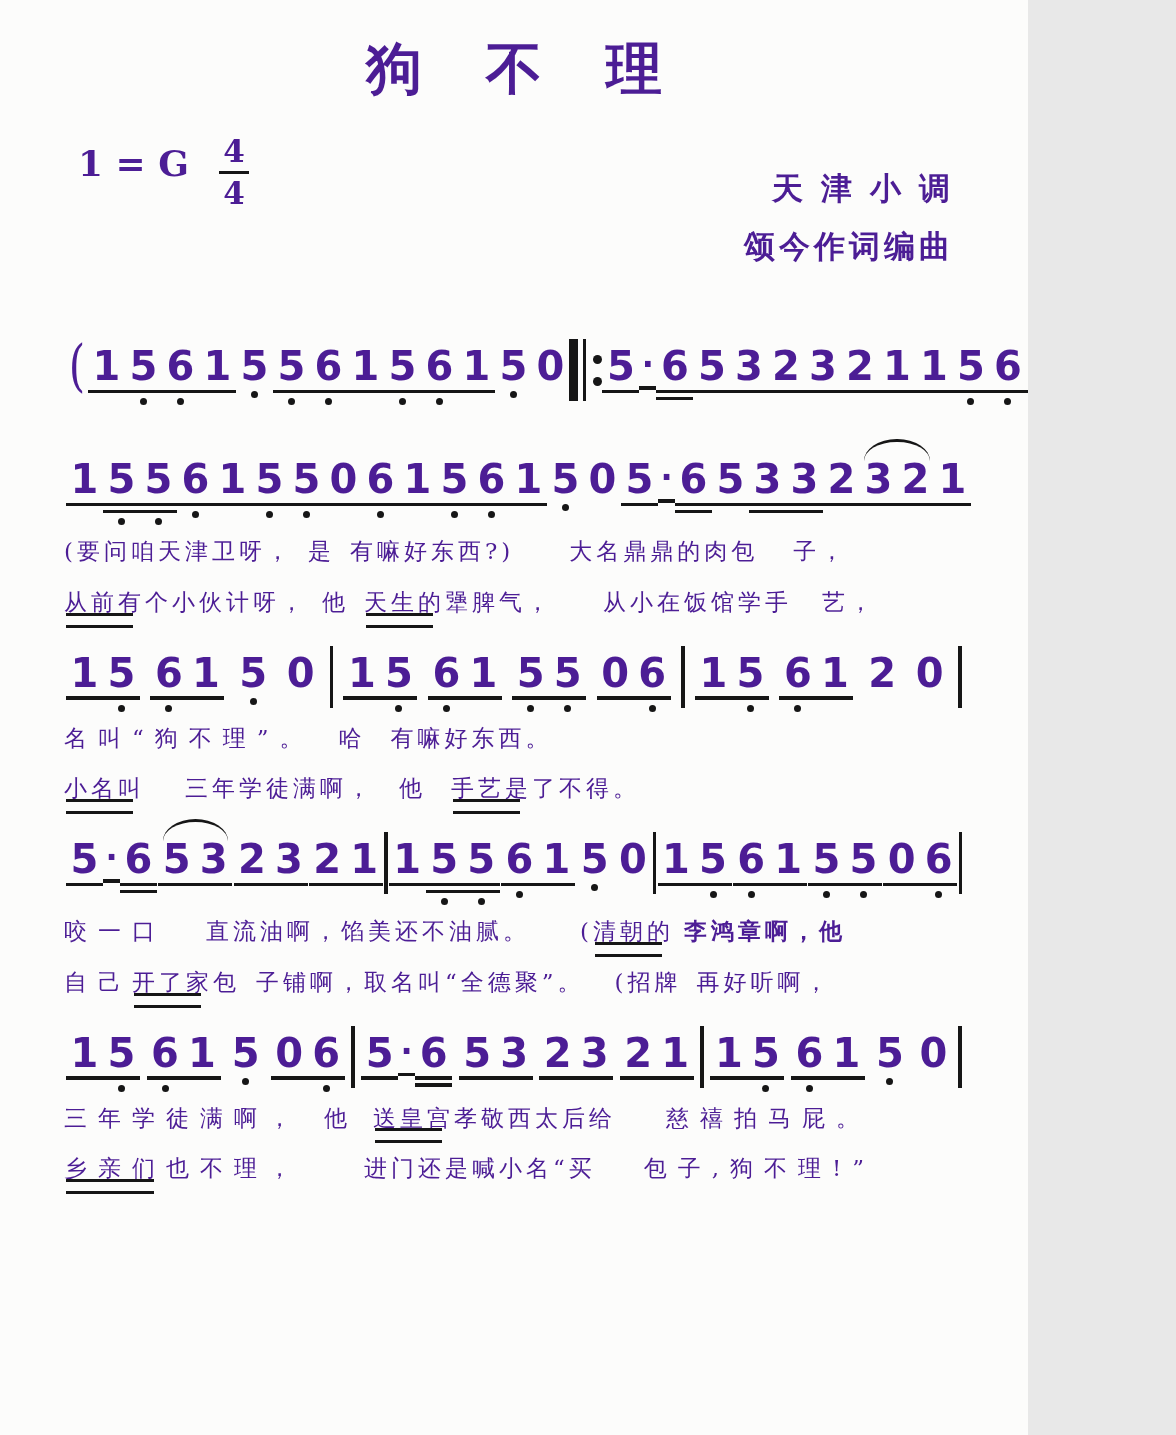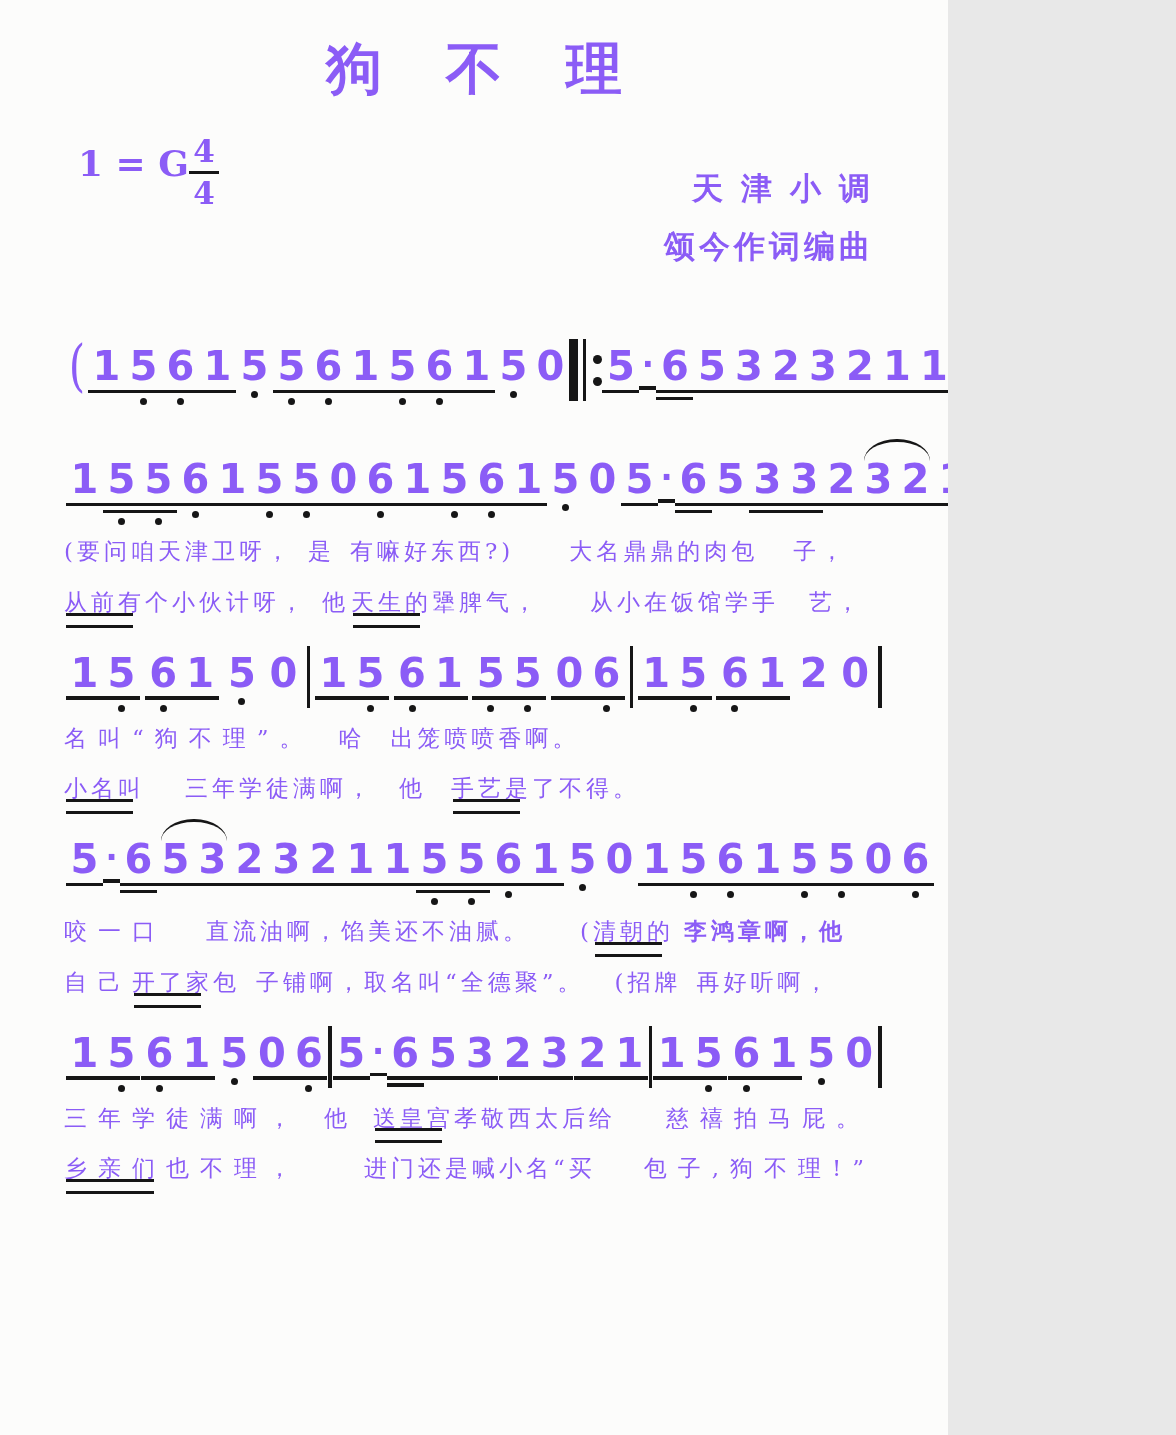--- a/index.html
+++ b/index.html
@@ -1,29 +1,29 @@
 <!DOCTYPE html>
 <html><head>
 <meta charset="utf-8">
 <style>
   html,body{margin:0;padding:0;background:#e8e8e8;}
   .sheet{
-    width:948px;height:1435px;box-sizing:border-box;
-    background:#fcfcfb;color:#8b5cf6;
+    width:1028px;height:1435px;box-sizing:border-box;
+    background:#fcfcfb;color:#4c1d95;
     padding:26px 64px 32px 64px;overflow:hidden;
     font-family:"DejaVu Sans",sans-serif;
   }
   
   .title{
     text-align:center;font-size:56px;font-weight:700;
     letter-spacing:64px;padding-left:64px;margin:6px 0 36px 0;
     font-family:"DejaVu Serif",serif;
   }
   .meta{display:flex;justify-content:space-between;align-items:flex-start;margin:0 14px 78px 14px;}
-  .keyrow{display:flex;align-items:flex-start;font-family:"DejaVu Serif",serif;}
+  .keyrow{display:flex;align-items:flex-start;gap:30px;font-family:"DejaVu Serif",serif;}
   .key{font-size:36px;font-weight:700;line-height:1.1;}
   .frac{display:inline-flex;flex-direction:column;align-items:center;font-size:31px;font-weight:700;line-height:1;margin-top:-8px;}
   .fbar{width:30px;height:3px;background:#161616;margin:4px 0;}
   .temporow{margin-top:30px;font-size:27px;display:flex;gap:24px;align-items:center;white-space:nowrap;}
   .tempoval{display:flex;gap:8px;align-items:center;}
   .tnote{font-size:31px;line-height:1;}
   .meta-right{text-align:right;font-size:31px;margin-top:4px;font-family:"DejaVu Serif",serif;font-weight:600;}
   .credit1{letter-spacing:18px;margin-right:-18px;margin-top:20px;}
   .credit2{letter-spacing:4px;margin-right:-4px;margin-top:16px;}
   
@@ -401,21 +401,21 @@
         <span class="seg">(要问咱天津卫呀，</span>
         <span class="seg" style="margin-left: 15px;">是</span>
         <span class="seg" style="margin-left: 15px;">有嘛好东西?)</span>
         <span class="seg" style="margin-left: 55px;">大名鼎鼎的肉包</span>
         <span class="seg" style="margin-left: 35px;">子，</span>
       </div>
       <div class="lyr-line">
         <span class="seg u2">从前有</span>
         <span class="seg">个小伙计呀，</span>
         <span class="seg" style="margin-left: 15px;">他</span>
-        <span class="seg u2" style="margin-left: 2px;">天生的</span>
+        <span class="seg u2" style="margin-left: 15px;">天生的</span>
         <span class="seg">犟脾气，</span>
         <span class="seg" style="margin-left: 50px;">从小在饭馆学手</span>
         <span class="seg" style="margin-left: 30px;">艺，</span>
       </div>
     </div>
   <div class="system" data-sys="2">
       <span class="group">
         <span class="note">
           <span class="num">1</span>
           <i class="u"></i>
@@ -526,21 +526,21 @@
         <span class="note">
           <span class="num">0</span>
         </span>
       </span>
       <span class="bar"></span>
     </div>
   <div class="lyrics" data-lyr="1">
       <div class="lyr-line">
         <span class="seg wide">名叫“狗不理”。</span>
         <span class="seg" style="margin-left: 25px;">哈</span>
-        <span class="seg" style="margin-left: 25px;">出笼喷喷香啊。</span>
+        <span class="seg" style="margin-left: 25px;">有嘛好东西。</span>
       </div>
       <div class="lyr-line">
         <span class="seg u2">小名叫</span>
         <span class="seg" style="margin-left: 40px;">三年学徒满啊，</span>
         <span class="seg" style="margin-left: 25px;">他</span>
         <span class="seg u2" style="margin-left: 25px;">手艺是</span>
         <span class="seg">了不得。</span>
       </div>
     </div>
   <div class="system" data-sys="3">

